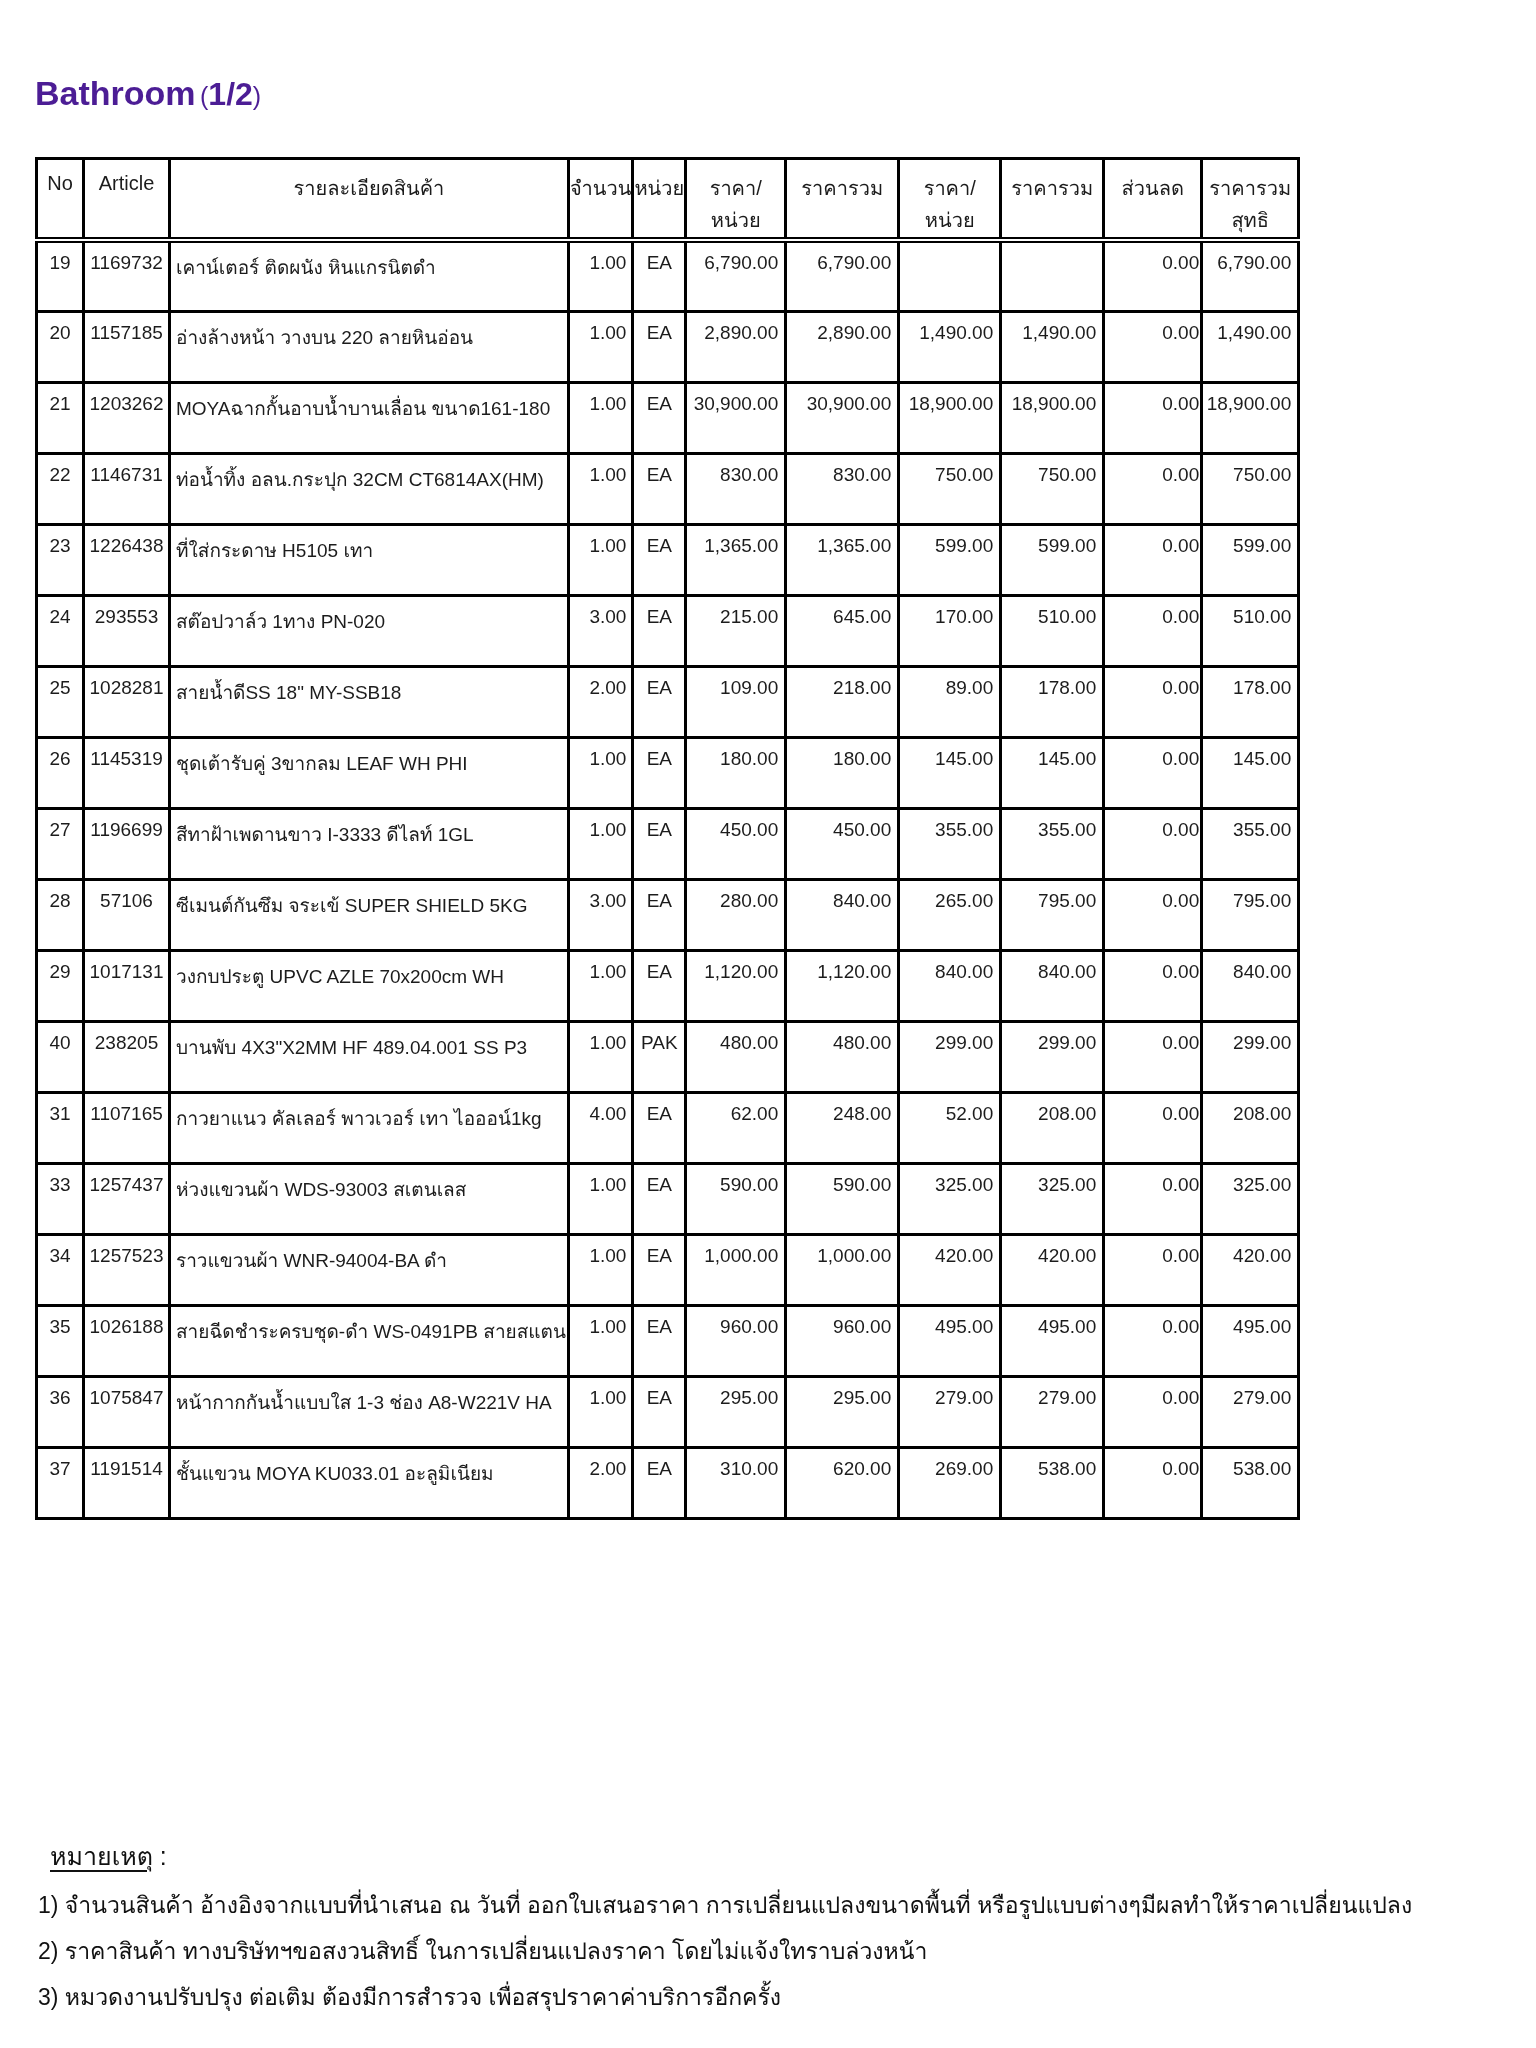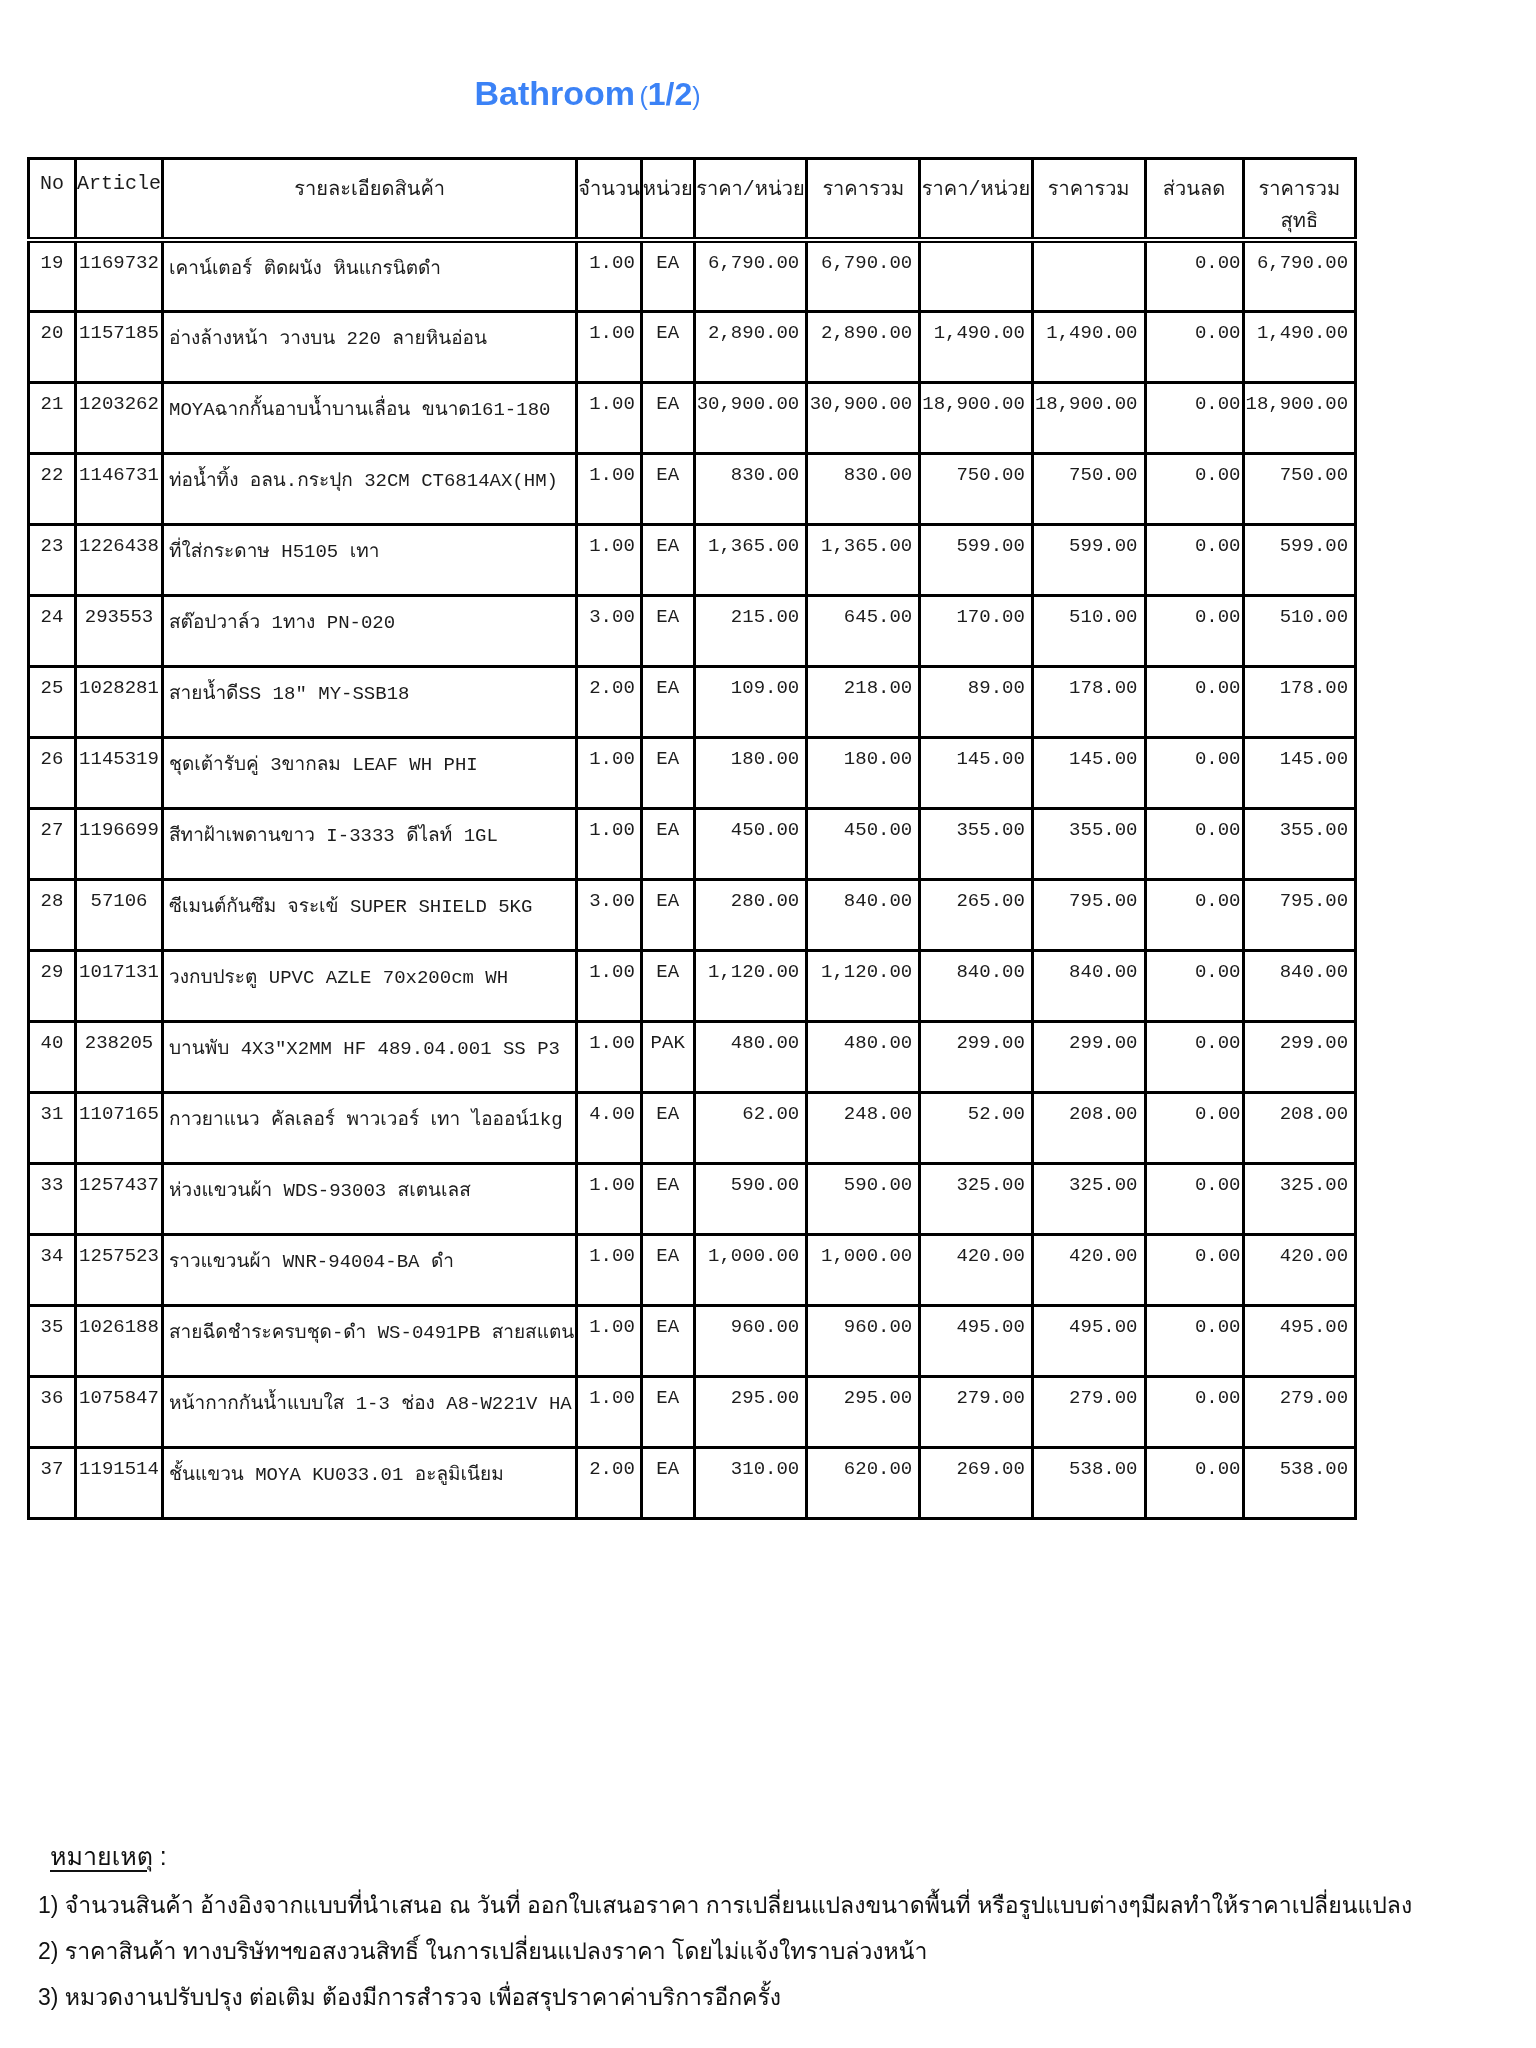--- a/index.html
+++ b/index.html
@@ -3,30 +3,29 @@
 <meta charset="utf-8">
 <style>
   html,body{margin:0;padding:0;}
   body{
     width:1536px;height:2048px;position:relative;background:#ffffff;color:#1a1a1a;
     font-family:"Liberation Sans","DejaVu Sans",sans-serif;
     -webkit-font-smoothing:antialiased;
   }
   .page-title{
     position:absolute;top:74px;left:35px;width:1105px;
-    text-align:center;white-space:nowrap;color:#3b82f6;
+    text-align:left;white-space:nowrap;color:#4c1d95;
   }
   .title-main{font-size:34px;font-weight:700;letter-spacing:0px;}
   .title-paren{font-size:25px;font-weight:400;}
   .title-num{font-size:32px;font-weight:700;}
   table.quote{
-    position:absolute;left:27px;top:157px;
+    position:absolute;left:35px;top:157px;
     border-collapse:collapse;table-layout:fixed;
     background:#fff;
-    font-family:Liberation Mono, monospace;
   }
   table.quote th, table.quote td{
     border:3px solid #000;
     vertical-align:top;
     font-size:19px;
     color:#1c1c1c;
     overflow:hidden;
     box-sizing:border-box;
   }
   table.quote th{

